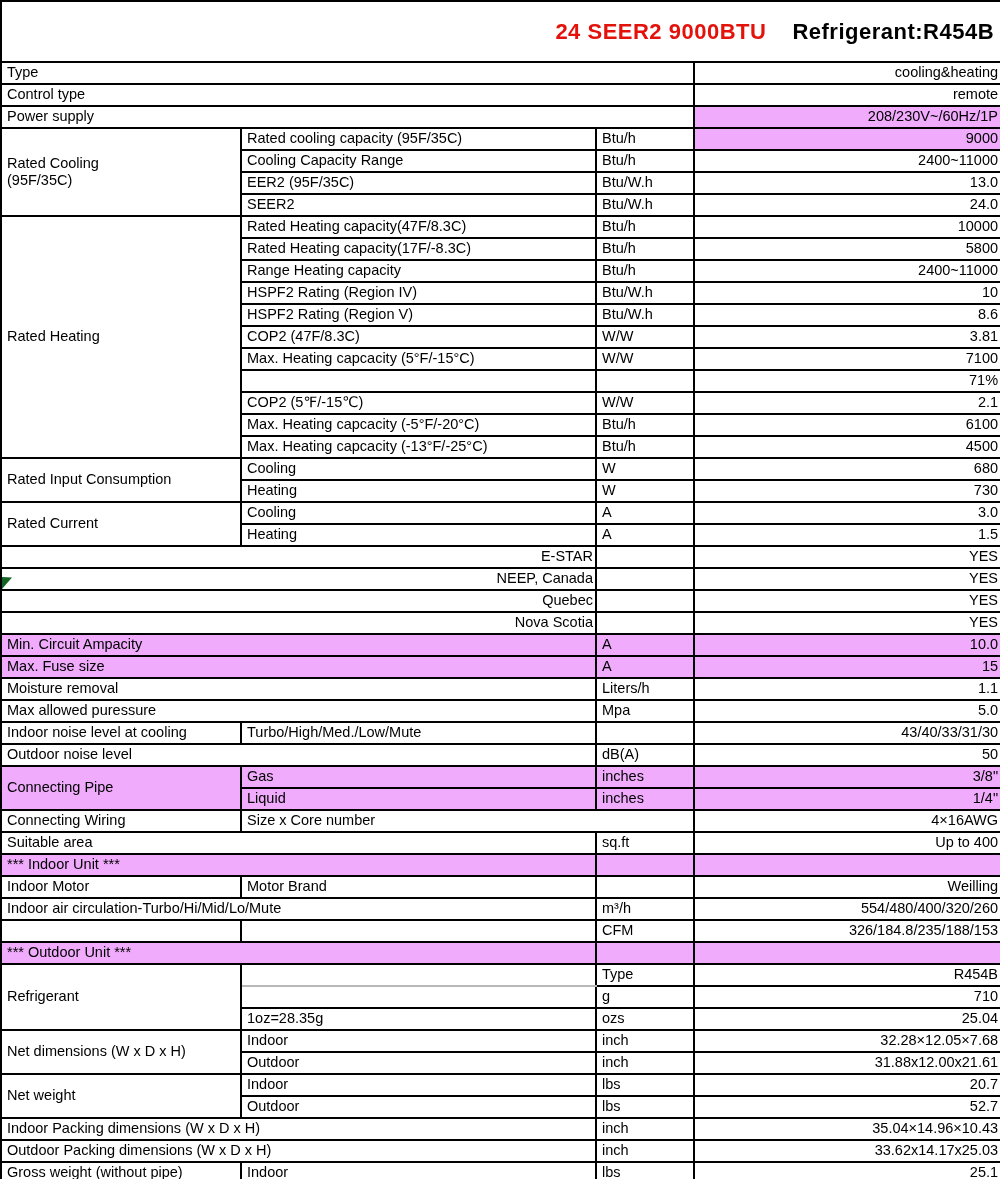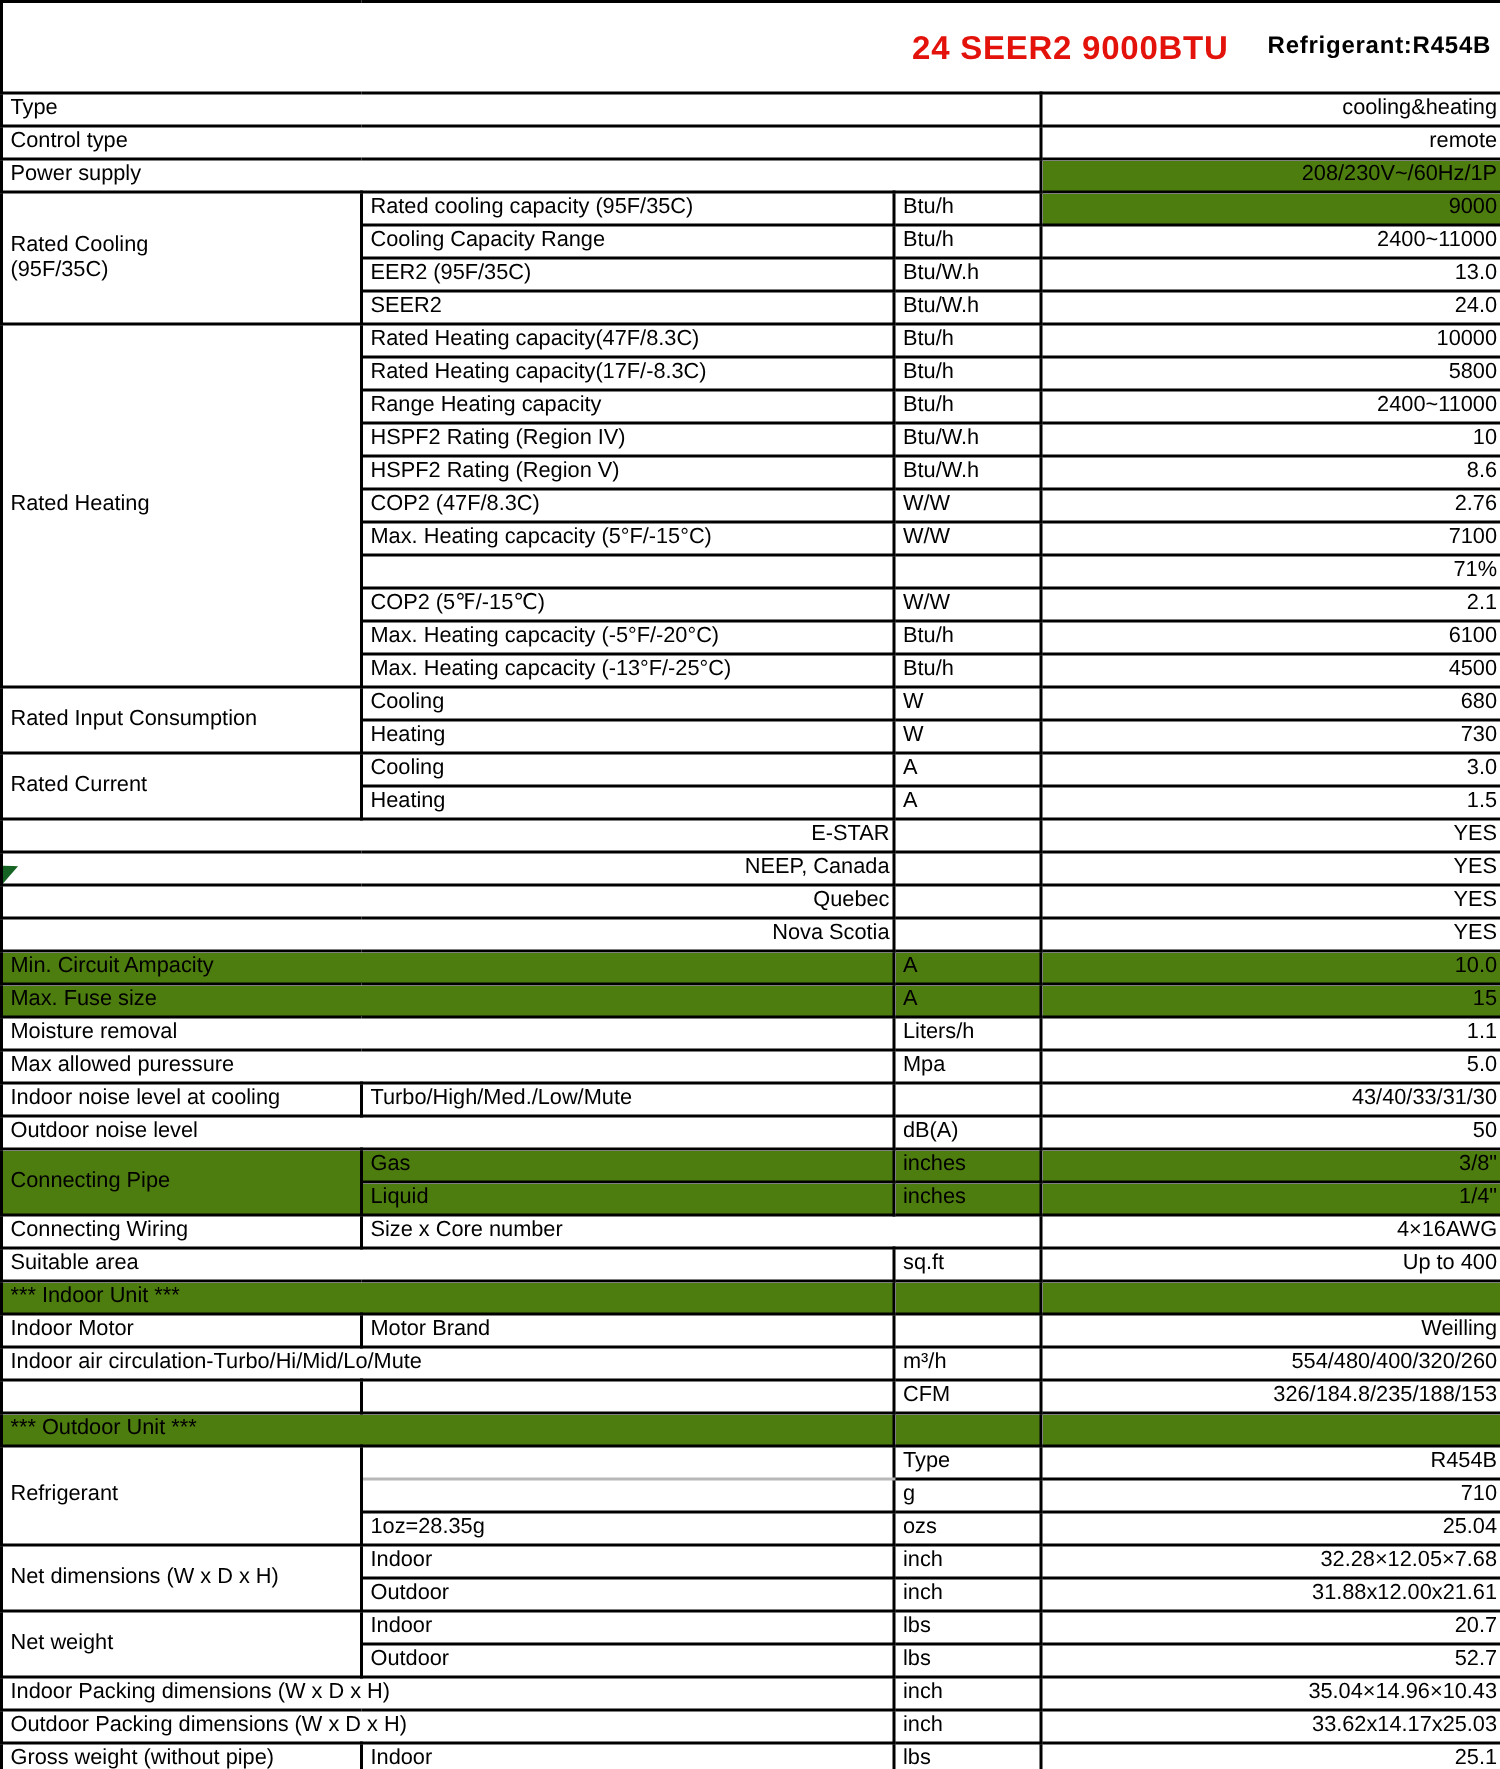--- a/index.html
+++ b/index.html
@@ -3,27 +3,27 @@
 <meta charset="utf-8">
 <style>
   html,body{margin:0;padding:0;background:#fff;}
   body{font-family:"Liberation Sans","DejaVu Sans",sans-serif;color:#000;}
   #sheet{position:relative;width:1000px;margin:0;}
   table{border-collapse:collapse;table-layout:fixed;width:1000px;}
   col.c1{width:240px;} col.c2{width:355px;} col.c3{width:98px;} col.c4{width:307px;}
   td{border:2px solid #000;height:20px;padding:0 5px;font-size:14.5px;line-height:1.15;
      vertical-align:middle;text-align:left;white-space:pre-line;overflow:hidden;}
   td.c{text-align:right;padding:0 2px;}
-  td.y{background:#4d7c0f;}
+  td.y{background:#f0abfc;}
   td.lb{border-bottom:2px solid #b8b8b8;}
   td.lt{border-top:2px solid #b8b8b8;}
   td.title-cell{height:28px;border:2px solid #000;padding:0 6px;}
   .title-wrap{display:flex;justify-content:flex-end;align-items:center;gap:26px;}
   .title-red{font-weight:bold;font-size:22px;letter-spacing:0.5px;}
-  .title-black{font-weight:bold;font-size:16px;color:#000;letter-spacing:0.5px;}
+  .title-black{font-weight:bold;font-size:22px;color:#000;letter-spacing:0.5px;}
   #comment-marker{position:absolute;left:2px;top:577px;width:10px;height:12px;pointer-events:none;}
 </style>
 </head>
 <body>
 
 <div id="sheet">
   <table>
     <colgroup>
         <col class="c1">
         <col class="c2">
@@ -96,21 +96,21 @@
           <td class="c">10</td>
         </tr>
         <tr>
           <td>HSPF2 Rating (Region V)</td>
           <td>Btu/W.h</td>
           <td class="c">8.6</td>
         </tr>
         <tr>
           <td>COP2 (47F/8.3C)</td>
           <td>W/W</td>
-          <td class="c">2.76</td>
+          <td class="c">3.81</td>
         </tr>
         <tr>
           <td>Max. Heating capcacity (5°F/-15°C)</td>
           <td>W/W</td>
           <td class="c">7100</td>
         </tr>
         <tr>
           <td></td>
           <td></td>
           <td class="c">71%</td>

